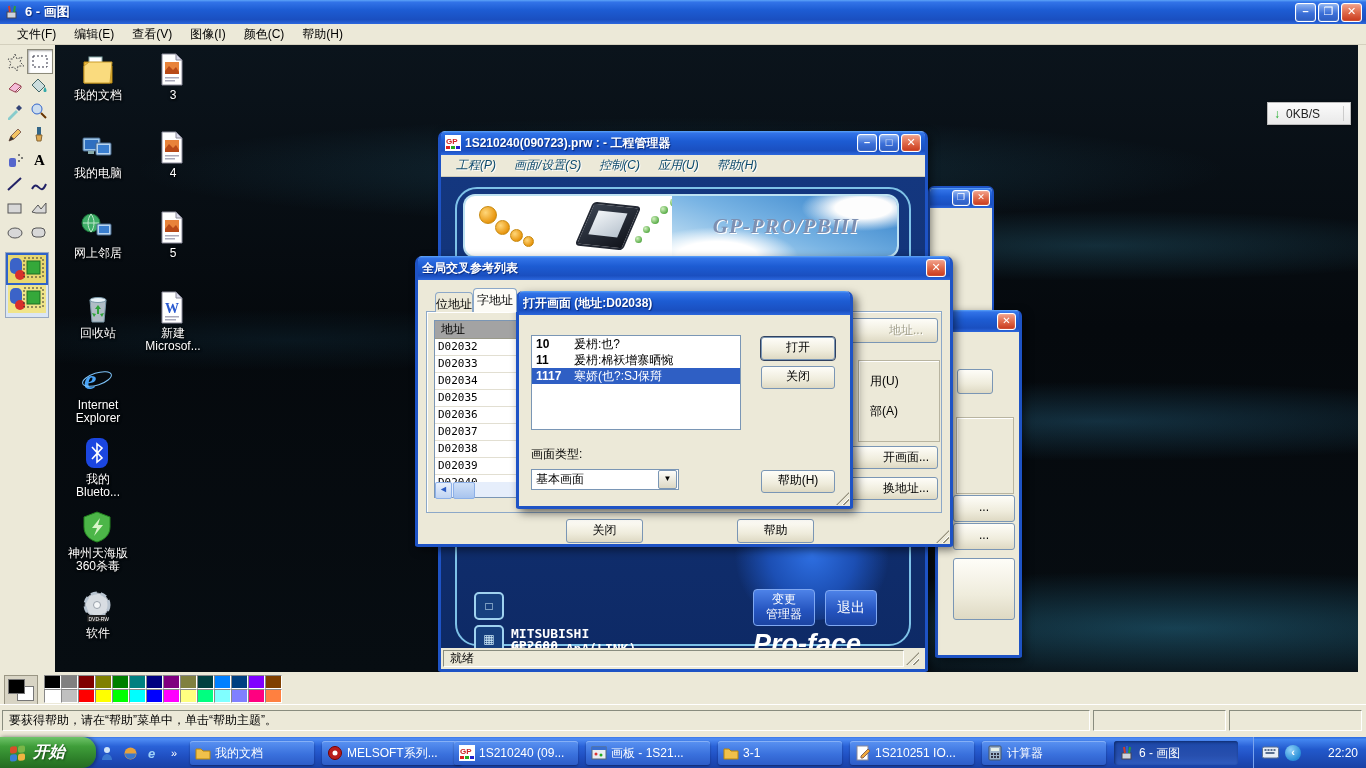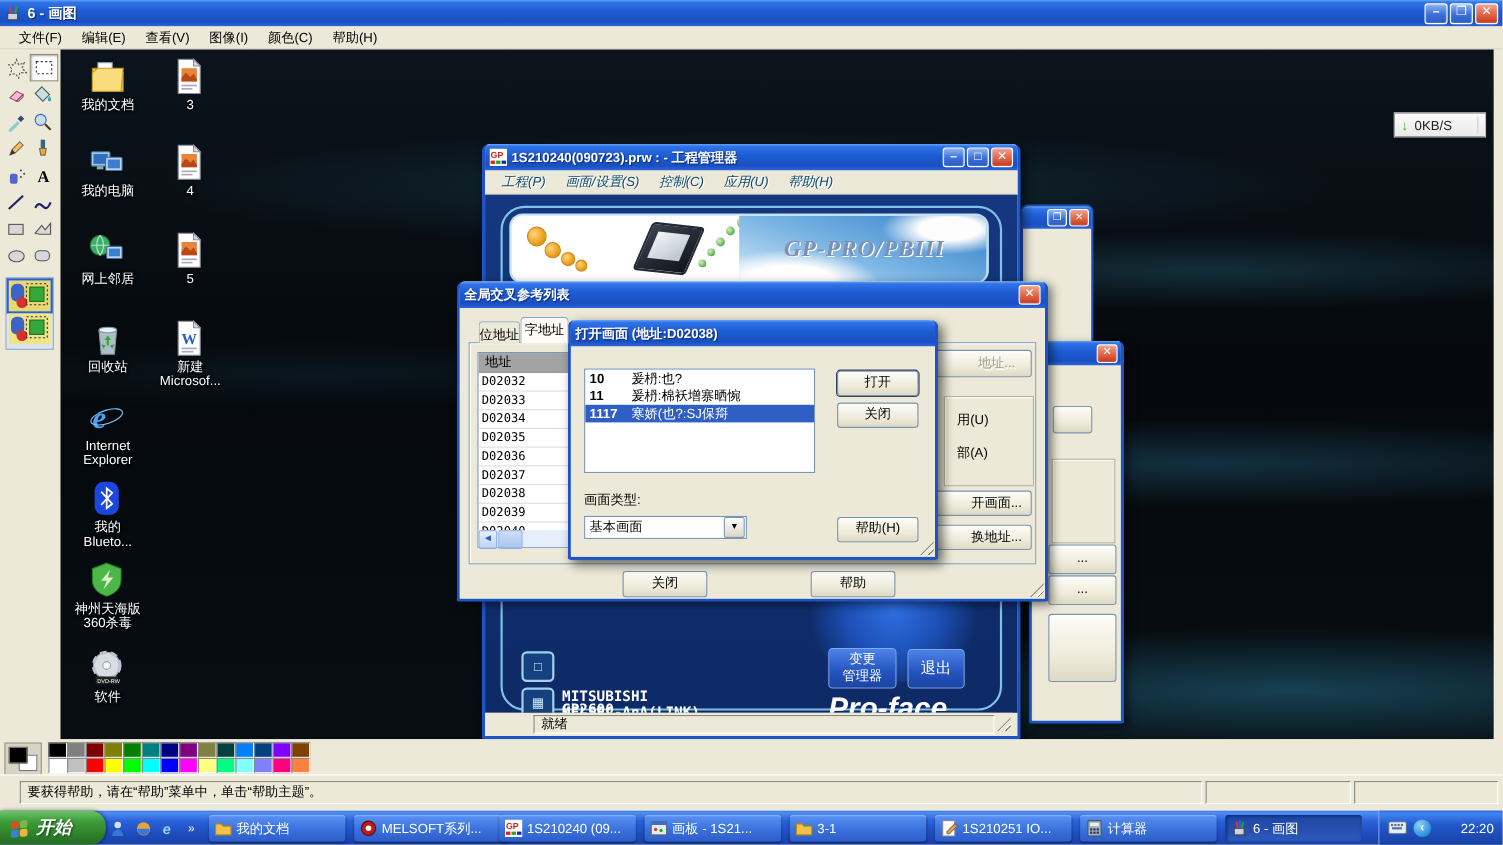--- a/index.html
+++ b/index.html
@@ -41,21 +41,21 @@
   .opt-thumb.sel{outline:2px solid #2f62c8;background:#e8d870;}
   
   #palette{left:0;top:672px;width:1366px;height:32px;background:#ece9d8;display:flex;align-items:flex-start;padding:3px 0 0 4px;box-sizing:border-box;}
   #cur-colors{width:32px;height:28px;background:#d8d4c4;position:relative;border:1px solid #9a9684;margin-right:6px;}
   #cur-bg{position:absolute;right:3px;bottom:3px;width:15px;height:13px;background:#fff;border:1px solid #777;}
   #cur-fg{position:absolute;left:3px;top:3px;width:15px;height:13px;background:#000;border:1px solid #777;}
   #swatches{display:grid;grid-template-columns:repeat(14,17px);grid-auto-rows:14px;}
   .swatch{width:15px;height:12px;border:1px solid #888;border-bottom-color:#fff;border-right-color:#fff;}
   
   #paint-statusbar{left:0;top:704px;width:1366px;height:33px;background:#ece9d8;border-top:1px solid #fff;
-    display:flex;align-items:center;gap:3px;padding:4px 4px 6px 18px;box-sizing:border-box;}
+    display:flex;align-items:center;gap:3px;padding:4px 4px 6px 2px;box-sizing:border-box;}
   .sb-panel{height:21px;border:1px solid #898c7e;border-bottom-color:#fff;border-right-color:#fff;
     display:flex;align-items:center;padding-left:6px;box-sizing:border-box;color:#000;}
   
   #canvas{left:55px;top:45px;width:1303px;height:627px;overflow:hidden;
     background:
       radial-gradient(60% 12% at 48% 20%, rgba(62,165,205,.18), transparent 70%),
       radial-gradient(42% 8% at 80% 32%, rgba(70,180,220,.20), transparent 70%),
       radial-gradient(50% 9% at 80% 60%, rgba(60,160,210,.25), transparent 70%),
       radial-gradient(55% 13% at 86% 93%, rgba(56,170,215,.33), transparent 70%),
       radial-gradient(40% 7% at 18% 47%, rgba(40,120,160,.12), transparent 70%),
@@ -92,21 +92,21 @@
     transform:skewX(-18deg) rotate(6deg);border-radius:4px;border:2px solid #232833;}
   #gp-device::after{content:"";position:absolute;left:7px;top:6px;right:9px;bottom:10px;background:linear-gradient(140deg,#f2f5f8,#b9c4cf);}
   #gp-glow{position:absolute;right:28px;bottom:28px;width:170px;height:130px;border-radius:50%;
     background:radial-gradient(circle,#2e6fe2 0%,#1c4fb4 40%,transparent 72%);}
   .gp-devrow-icon{position:absolute;width:26px;height:24px;border:2px solid #9fd2ef;border-radius:5px;background:#16407e;
     color:#cdeaf8;font-size:12px;display:flex;align-items:center;justify-content:center;}
   .gp-devtext{position:absolute;color:#fff;font-family:"DejaVu Sans Mono",monospace;font-weight:bold;font-size:13px;white-space:pre;}
   .gp-bluebtn{position:absolute;border-radius:4px;border:1px solid #7fa8f2;color:#fff;text-align:center;
     background:linear-gradient(180deg,#4d82e8,#2453be 60%,#1c44a2);font-size:12px;}
   #gp-brand{position:absolute;color:#fff;font-weight:bold;font-size:27px;letter-spacing:0px;font-style:normal;}
-  #gp-statusbar{position:absolute;left:0;right:4px;bottom:0;height:21px;background:#ece9d8;display:flex;align-items:center;padding-left:42px;}
+  #gp-statusbar{position:absolute;left:0;right:4px;bottom:0;height:21px;background:#ece9d8;display:flex;align-items:center;}
   #gp-statusbar .sb-panel{flex:1;height:17px;margin:0 2px;}
   
   .dlg-body{position:absolute;left:0;right:0;top:24px;bottom:0;background:#ece9d8;}
   .tab{position:absolute;border:1px solid #8ca8c8;border-bottom:none;border-radius:4px 4px 0 0;background:#ece9d8;
     text-align:center;font-size:12px;padding-top:3px;box-sizing:border-box;}
   .tab.active{background:#fcfbf6;z-index:2;}
   .tabpanel{position:absolute;border:1px solid #8ca8c8;background:#ece9d8;box-shadow:inset 1px 1px 0 #fff;}
   .listbox{position:absolute;background:#fff;border:1px solid #7a96b5;box-sizing:border-box;overflow:hidden;}
   .addr-header{height:17px;border-bottom:1px solid #9a9a8a;background:#a3a3a3;padding-left:6px;line-height:16px;
     border-right:1px solid #d8d4c4;font-size:12px;}

